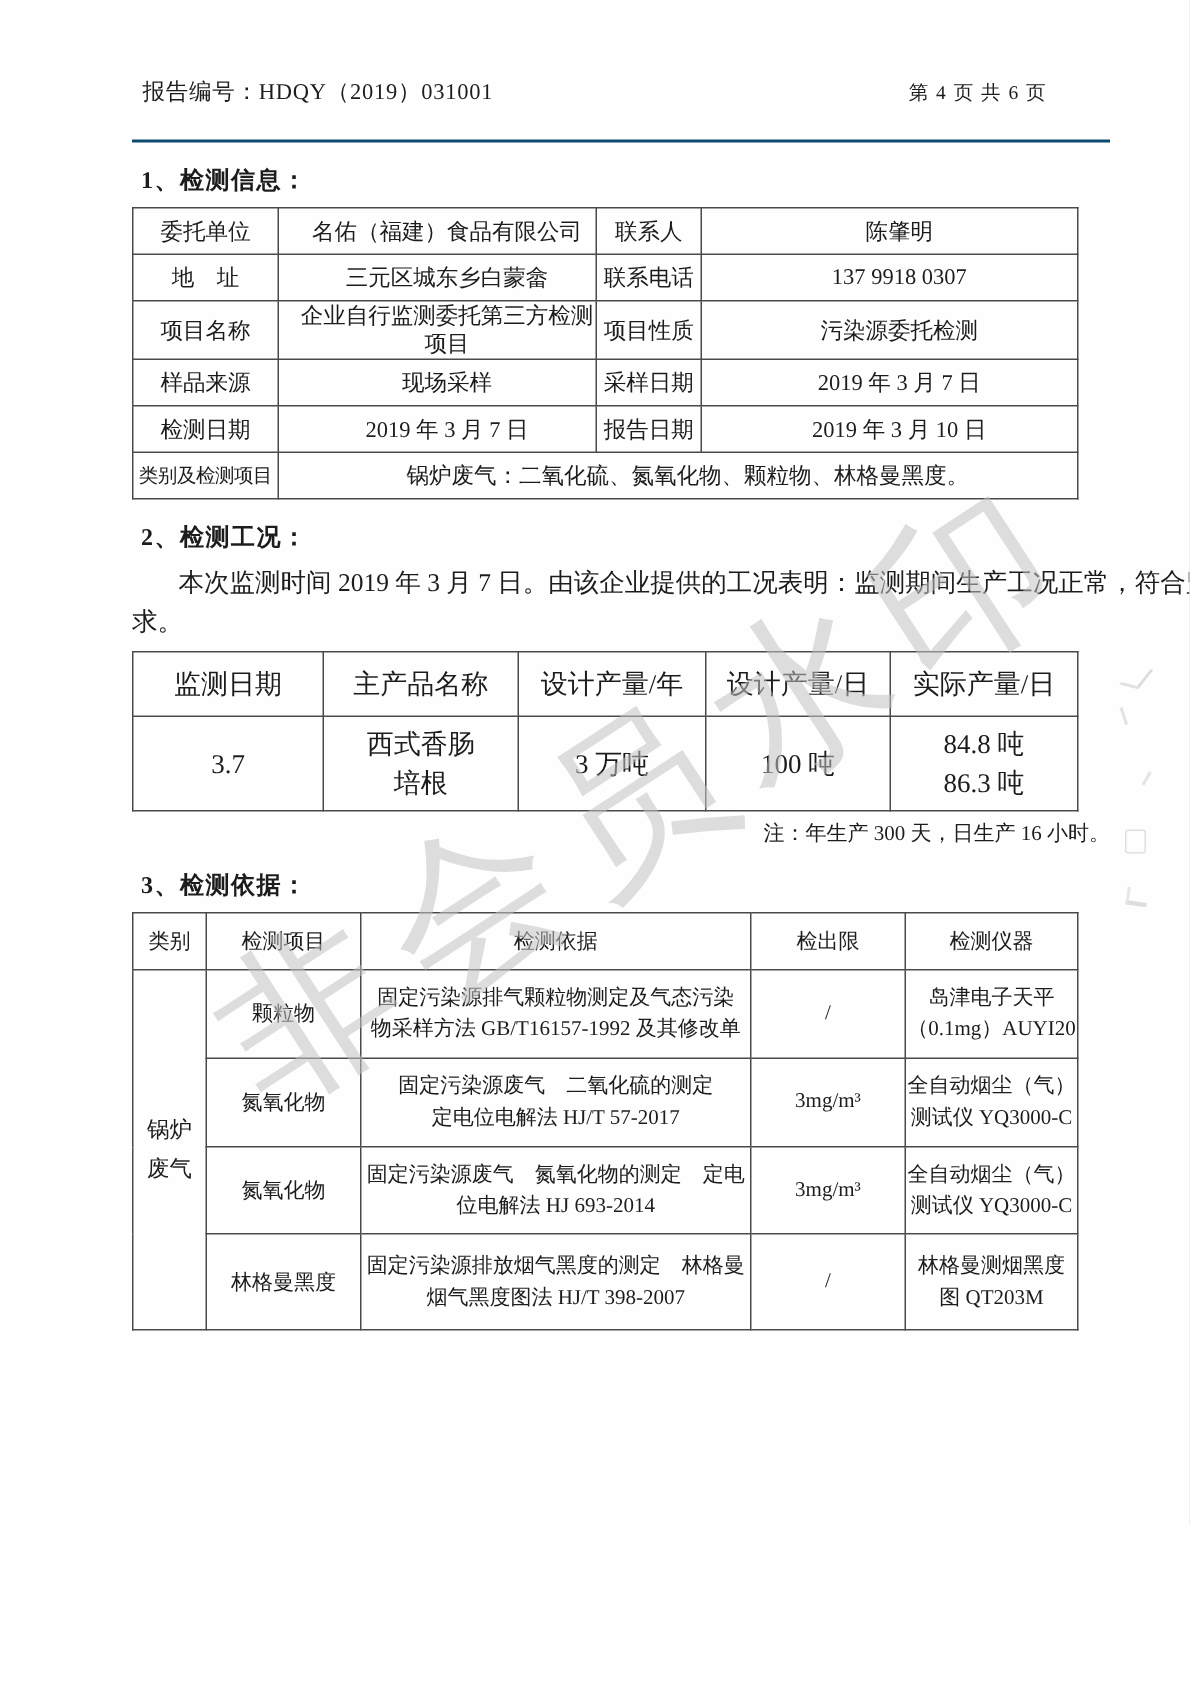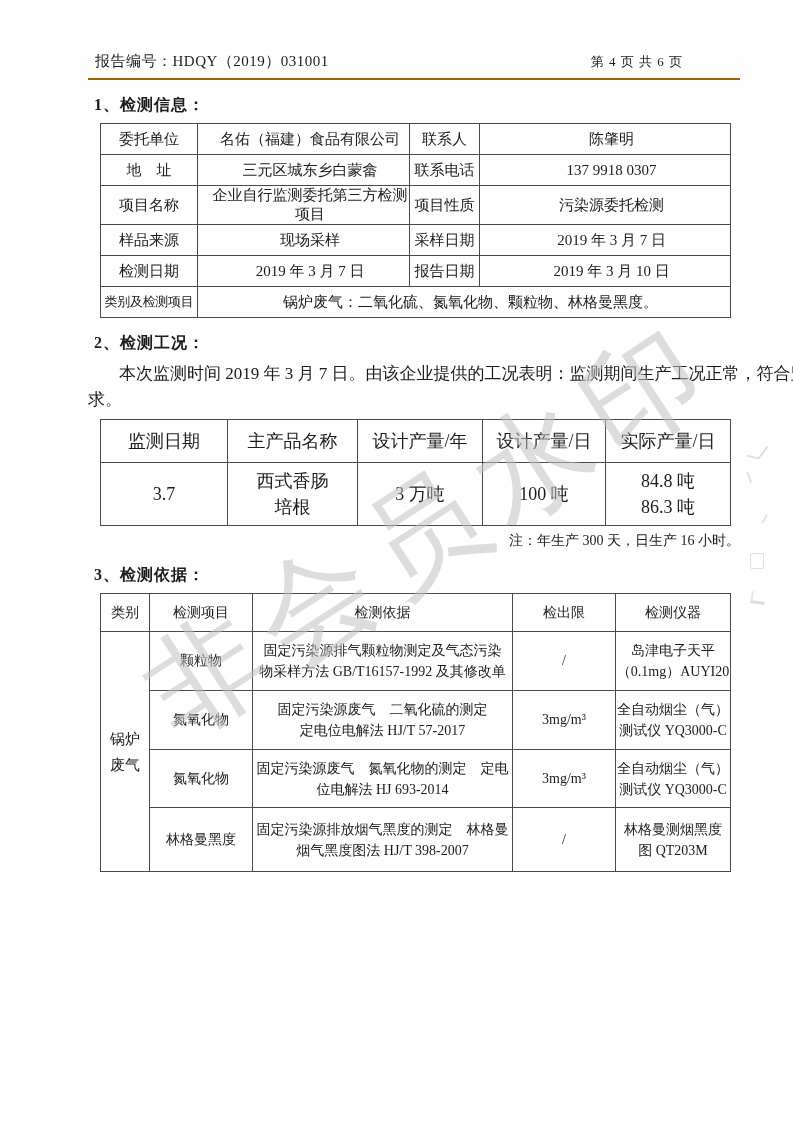--- a/index.html
+++ b/index.html
@@ -3,25 +3,25 @@
 <meta charset="utf-8">
 <style>
   html,body{margin:0;padding:0;background:#e8e8e8;}
   .page{
     position:relative;width:793px;height:1121px;background:#fefefe;
     font-family:"Liberation Serif","DejaVu Serif",serif;color:#1c1c1c;
     overflow:hidden;margin:0 auto;
   }
   .content{position:absolute;left:88px;top:52px;width:652px;}
   .doc-header{display:flex;justify-content:space-between;align-items:flex-end;
-    padding:0 0 7px 7px;border-bottom:2px solid #a16207;}
+    padding:0 0 22px 7px;border-bottom:2px solid #0c4a6e;}
   .report-no{font-size:15px;letter-spacing:.5px;}
-  .page-indicator{font-size:13px;margin-right:57px;letter-spacing:1px;}
+  .page-indicator{font-size:13px;margin-right:42px;letter-spacing:1px;}
   .section-heading{font-size:16px;font-weight:bold;margin:15px 0 7px 6px;letter-spacing:1px;}
-  table{border-collapse:collapse;table-layout:fixed;width:630px;background:transparent;margin-left:12px;}
+  table{border-collapse:collapse;table-layout:fixed;width:630px;background:transparent;}
   td,th{border:1px solid #4a4a4a;font-weight:normal;padding:0;overflow:hidden;}
   
   .t1{font-size:15px;}
   .t1 td,.t1 th{height:30px;}
   .t1 .lbl{text-align:center;}
   .t1 .val{text-align:center;padding-left:13px;}
   .t1 .tight{font-size:13px;letter-spacing:-.3px;}
   
   .para{font-size:17px;line-height:26px;margin:2px 0 6px 0;}
   .para .ln1{text-indent:31px;white-space:nowrap;}

